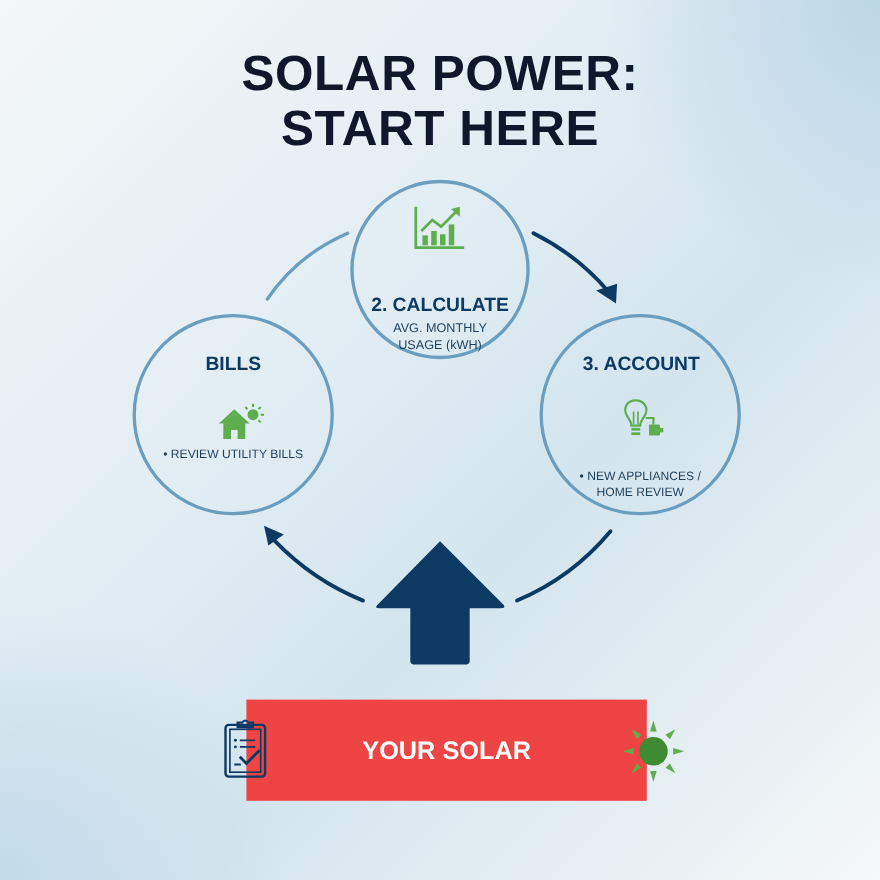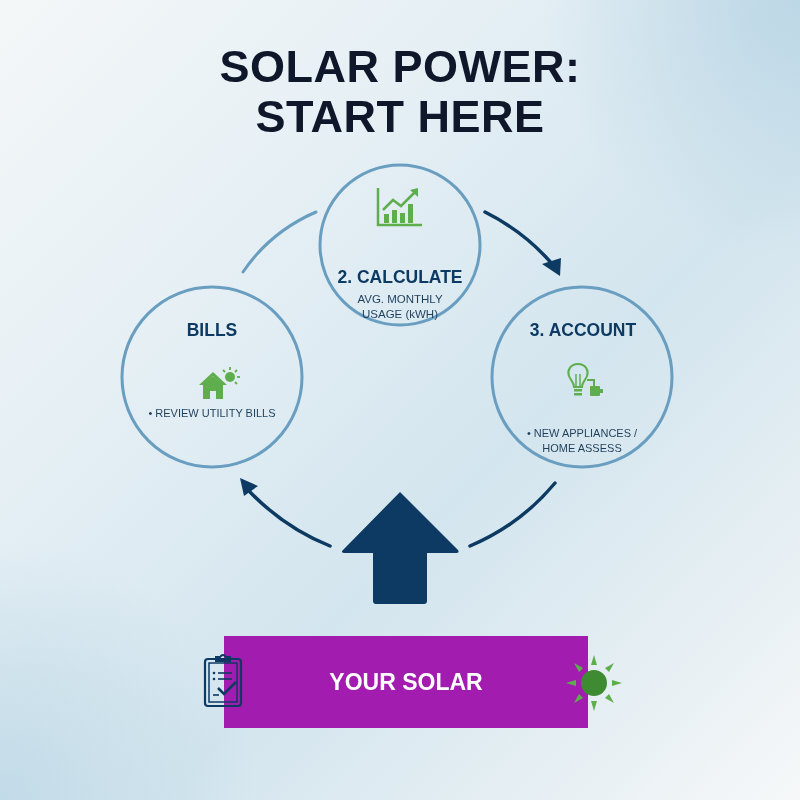--- a/index.html
+++ b/index.html
@@ -9,21 +9,21 @@
   .bg-tr{position:absolute;right:0;top:0;width:260px;height:260px;
     background:radial-gradient(circle at 100% 0%,#bcd7e6 0%,rgba(200,222,234,0) 70%);}
   .bg-bl{position:absolute;left:0;bottom:0;width:260px;height:260px;
     background:radial-gradient(circle at 0% 100%,#c2dbe8 0%,rgba(200,222,234,0) 70%);}
   .title{position:absolute;left:0;top:42px;width:800px;text-align:center;
     color:#0f172a;font-weight:bold;font-size:45px;line-height:50px;letter-spacing:0.5px;}
   svg.diagram{position:absolute;left:0;top:0;}
   .circle-text{position:absolute;text-align:center;color:#0d3a63;}
   .step-title{font-weight:bold;font-size:17.5px;line-height:21px;}
   .step-sub{font-size:11.5px;line-height:15px;color:#1e3f5c;}
-  .target{position:absolute;left:224px;top:636px;width:364px;height:92px;background:#a21caf;
+  .target{position:absolute;left:224px;top:636px;width:364px;height:92px;background:#ef4444;
     display:flex;align-items:center;justify-content:center;text-align:center;}
   .target-text{color:#fff;font-weight:bold;font-size:23px;line-height:32px;}
   .icon{position:absolute;}
 </style>
 </head>
 <body>
 
 <div class="bg-tr"></div>
 <div class="bg-bl"></div>
 
@@ -92,21 +92,21 @@
   <line x1="10" y1="12" x2="10" y2="24" stroke="#5fae4e" stroke-width="1.5"></line>
   <line x1="14" y1="12" x2="14" y2="24" stroke="#5fae4e" stroke-width="1.5"></line>
   <rect x="8" y="27" width="8" height="2.5" fill="#5fae4e"></rect>
   <rect x="8" y="31" width="8" height="2.5" fill="#5fae4e"></rect>
   <path d="M21 18 L28 18 L28 24" fill="none" stroke="#5fae4e" stroke-width="2"></path>
   <rect x="24" y="24" width="10" height="10" rx="1" fill="#5fae4e"></rect>
   <rect x="34" y="27" width="3" height="4" fill="#5fae4e"></rect>
 </svg>
 <div class="circle-text step-sub" style="left:502px;top:403px;width:160px;font-size:11px;line-height:15px;margin-top:23px;">
   <div>• NEW APPLIANCES /</div>
-  <div>HOME ASSESS</div>
+  <div>HOME REVIEW</div>
 </div>
 
 <div class="target">
   <div class="target-text">
     <div>YOUR SOLAR</div>
   </div>
 </div>
 
 <svg class="icon" style="left:203px;top:653px;" width="42" height="56" viewBox="0 0 42 56">
   <rect x="2" y="6" width="36" height="47" rx="3" fill="none" stroke="#0d3a63" stroke-width="2.2"></rect>

